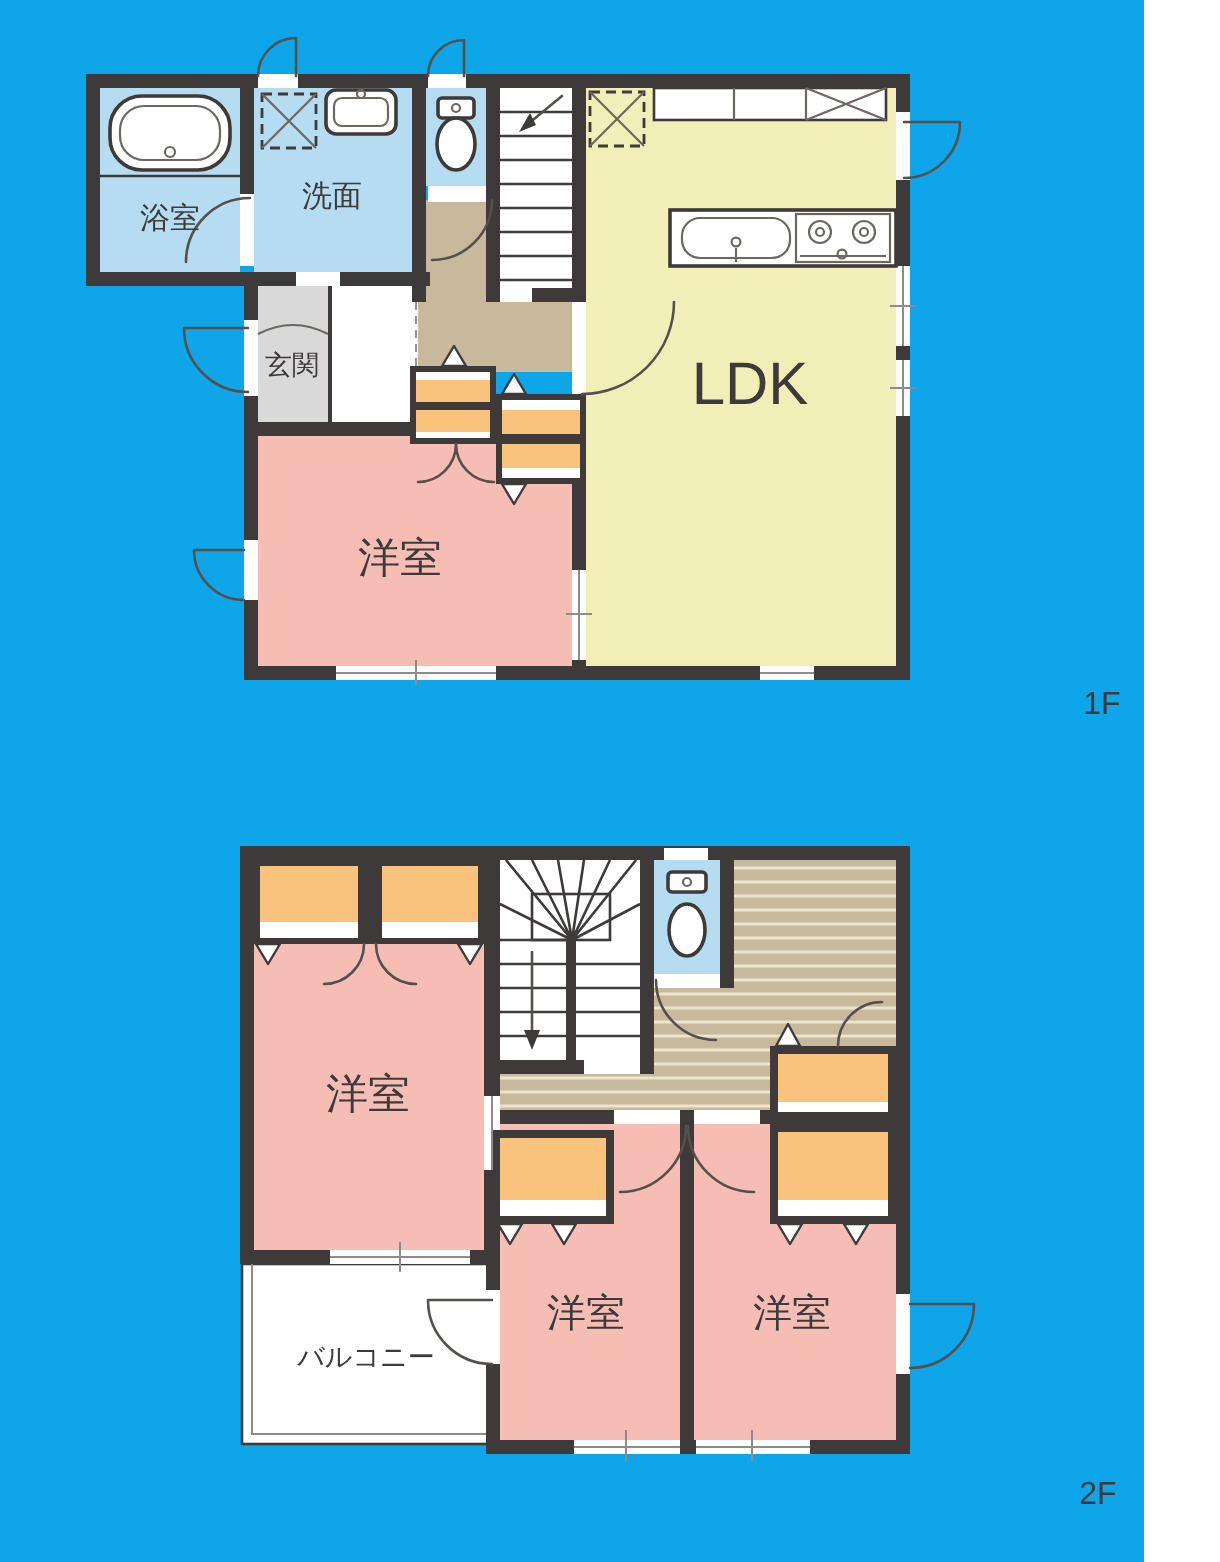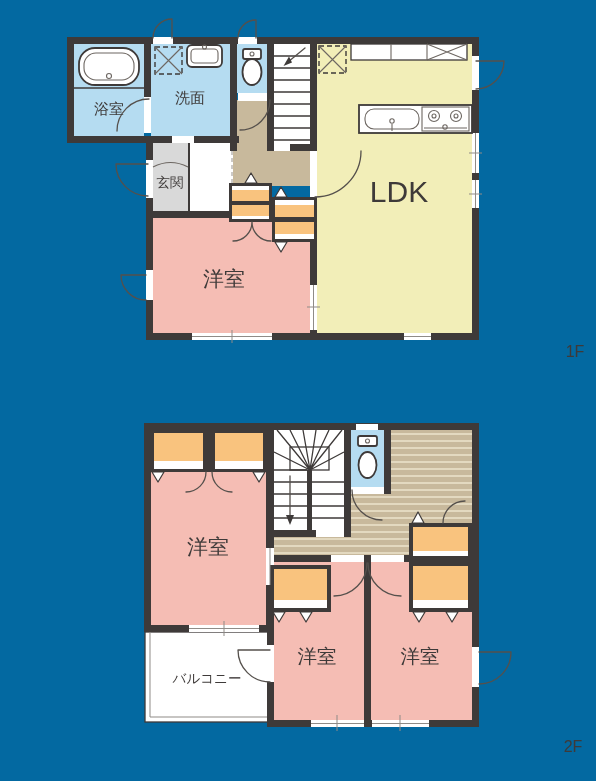--- a/index.html
+++ b/index.html
@@ -1,20 +1,20 @@
 <!DOCTYPE html>
 <html style="--wall: #3e3a39; --wet-blue: #b5dcf1; --pink: #f5bdb4; --yellow: #f2eeb8; --orange: #f9c37e; --tan: #c8b99c; --gray: #d9d9d9; --wood-stripe: #ece4cb;"><head>
 <meta charset="utf-8">
 <style>
   :root{
     --wall:#3e3a39; --wet-blue:#b5dcf1; --pink:#f5bdb4; --yellow:#f2eeb8;
     --orange:#f9c37e; --tan:#c8b99c; --gray:#d9d9d9; --wood-stripe:#ece4cb;
   }
   html,body{margin:0;padding:0;background:#fff;}
-  .canvas{width:572px;height:781px;background:#0369a1;position:relative;overflow:hidden;padding-left:24px;}
+  .canvas{width:572px;height:781px;background:#0ea5e9;position:relative;overflow:hidden;}
   svg{display:block;}
   .wall{fill:var(--wall);}
   .blue{fill:var(--wet-blue);}
   .pink{fill:var(--pink);}
   .yellow{fill:var(--yellow);}
   .orange{fill:var(--orange);}
   .tan{fill:var(--tan);}
   .gray{fill:var(--gray);}
   .white{fill:#fff;}
   .door{fill:none;stroke:#55504c;stroke-width:1.3;stroke-linecap:round;}

